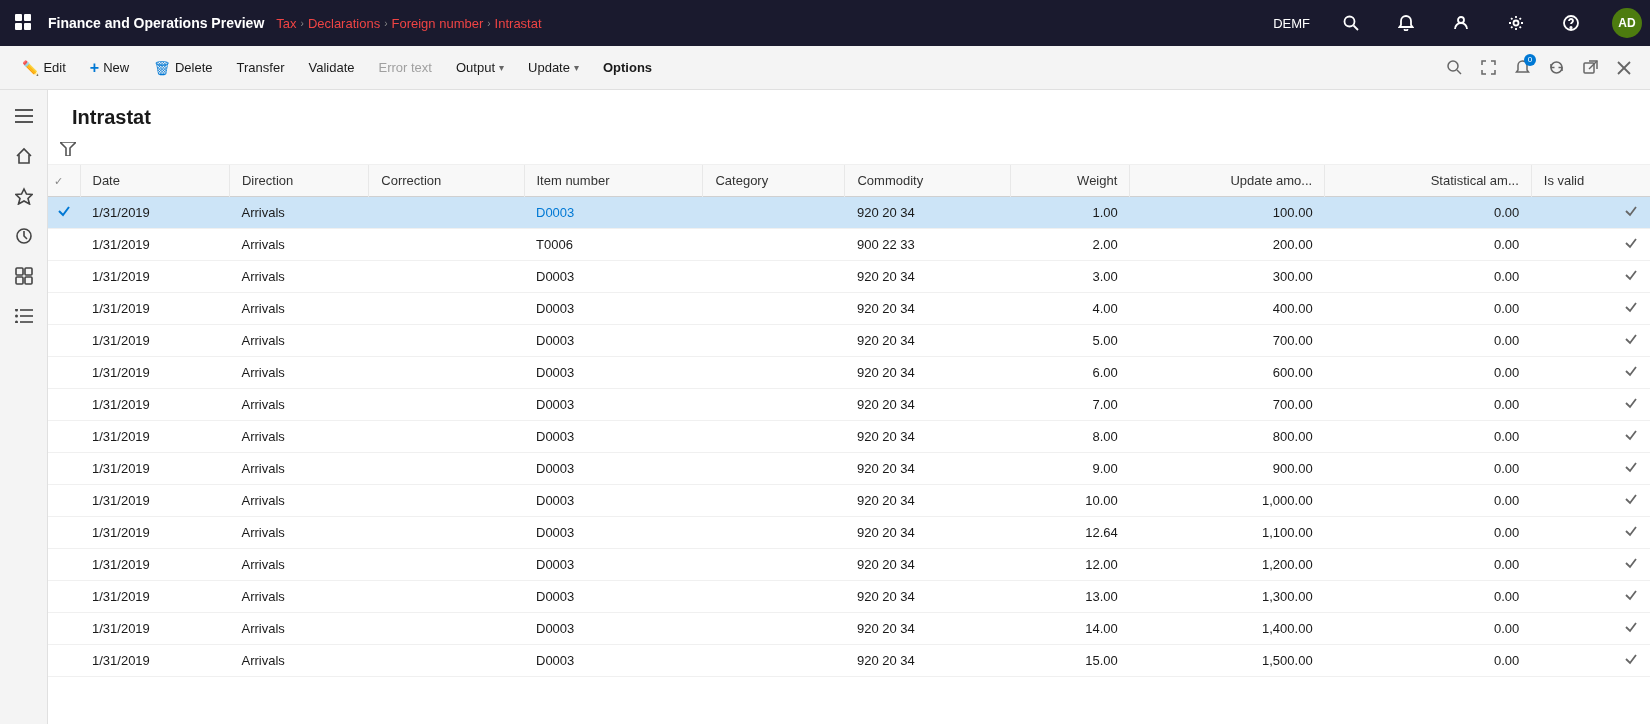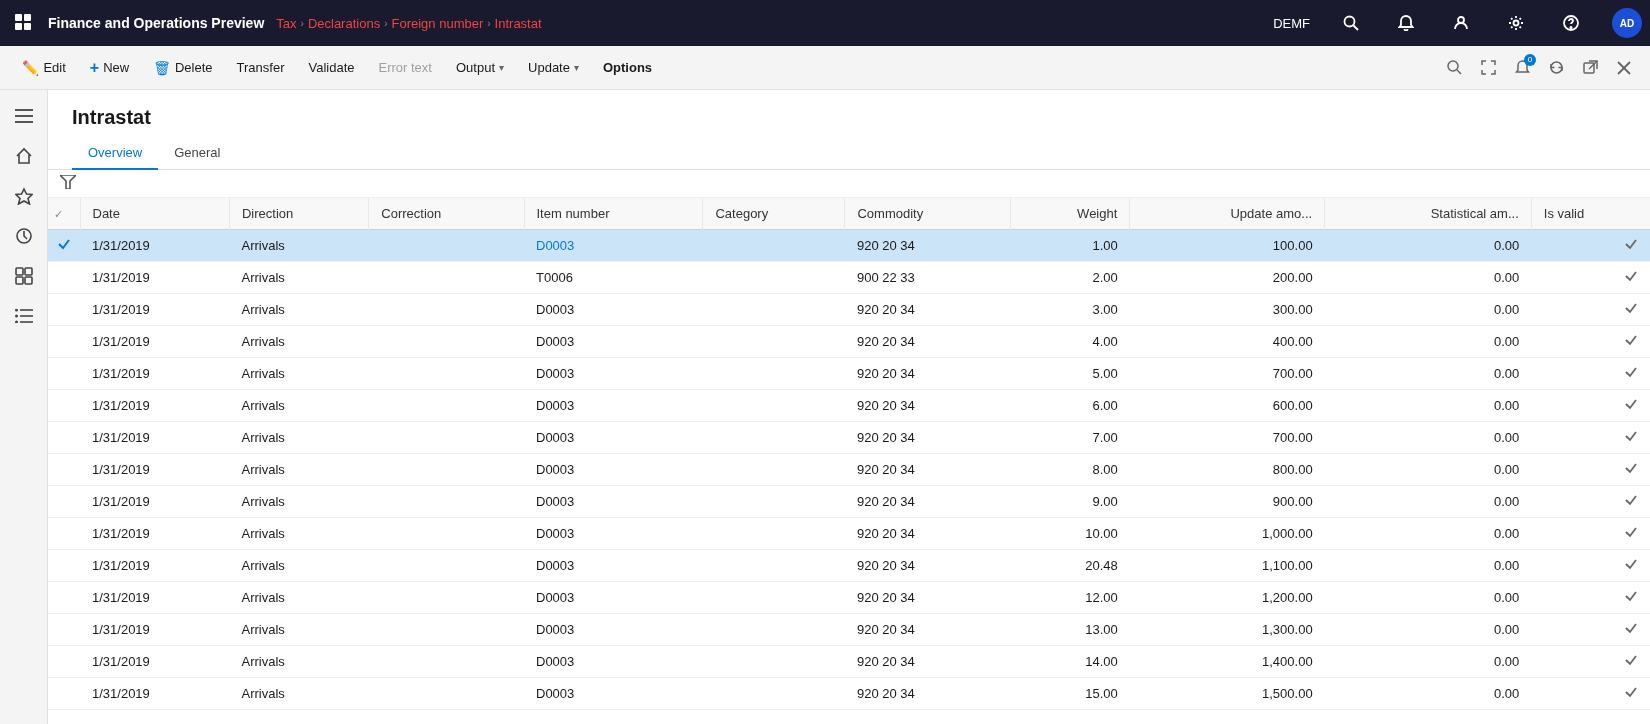--- a/index.html
+++ b/index.html
@@ -47,24 +47,24 @@
       font-weight: 500;
     }
     .nav-icon {
       width: 28px; height: 28px;
       display: flex; align-items: center; justify-content: center;
       cursor: pointer; font-size: 16px; color: #ccc;
       position: relative;
     }
     .avatar {
       width: 30px; height: 30px;
-      background: #1d4ed8;
+      background: #4d7c0f;
       border-radius: 50%;
       display: flex; align-items: center; justify-content: center;
-      font-size: 10px; font-weight: 600; color: white;
+      font-size: 12px; font-weight: 600; color: white;
       cursor: pointer;
     }
 
     
     .action-bar {
       display: flex;
       align-items: center;
       background: #f4f4f4;
       border-bottom: 1px solid #e0e0e0;
       height: 44px;
@@ -405,24 +405,20 @@
         <circle cx="1.5" cy="13" r="1.5" fill="#444" stroke="none"></circle>
       </svg>
     </div>
   </div>
 
   <div class="main-content">
     <div class="page-header">
       <div class="page-title">Intrastat</div>
     </div>
 
-    <div class="tabs">
-      <div class="tab active">Overview</div>
-      <div class="tab">General</div>
-    </div>
 
     <div class="filter-row">
       <div class="filter-icon">
         <svg width="16" height="14" viewBox="0 0 16 14" fill="none" stroke="#555" stroke-width="1.6">
           <polygon points="0,0 16,0 10,6 10,14 6,14 6,6"></polygon>
         </svg>
       </div>
     </div>
 
     <div class="table-container">
@@ -640,21 +636,21 @@
             <tr>
       <td class="check-col">
         
       </td>
       <td>1/31/2019</td>
       <td>Arrivals</td>
       <td></td>
       <td class="" style="color:#1a1a1a">D0003</td>
       <td></td>
       <td>920 20 34</td>
-      <td class="num">20.48</td>
+      <td class="num">12.64</td>
       <td class="num">1,100.00</td>
       <td class="num">0.00</td>
       <td class="valid">
         <svg width="14" height="14" viewBox="0 0 14 14" fill="none" stroke="#666" stroke-width="1.8">
                   <polyline points="2,7 6,11 12,3"></polyline>
                 </svg>
       </td>
     </tr>
             <tr>
       <td class="check-col">

